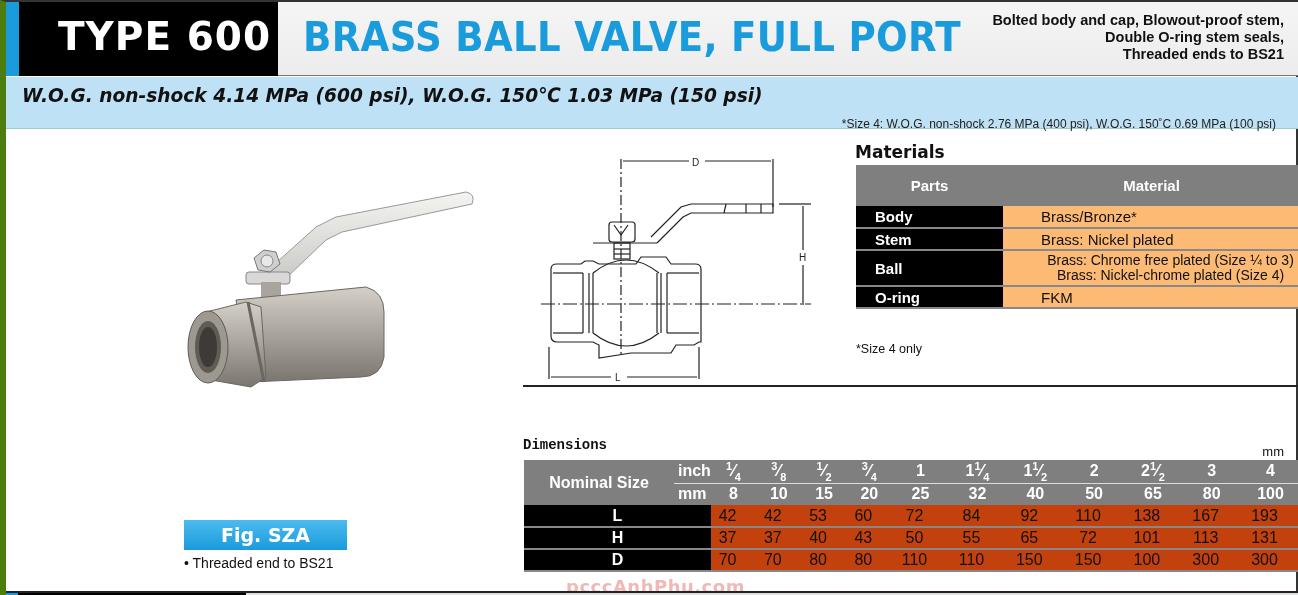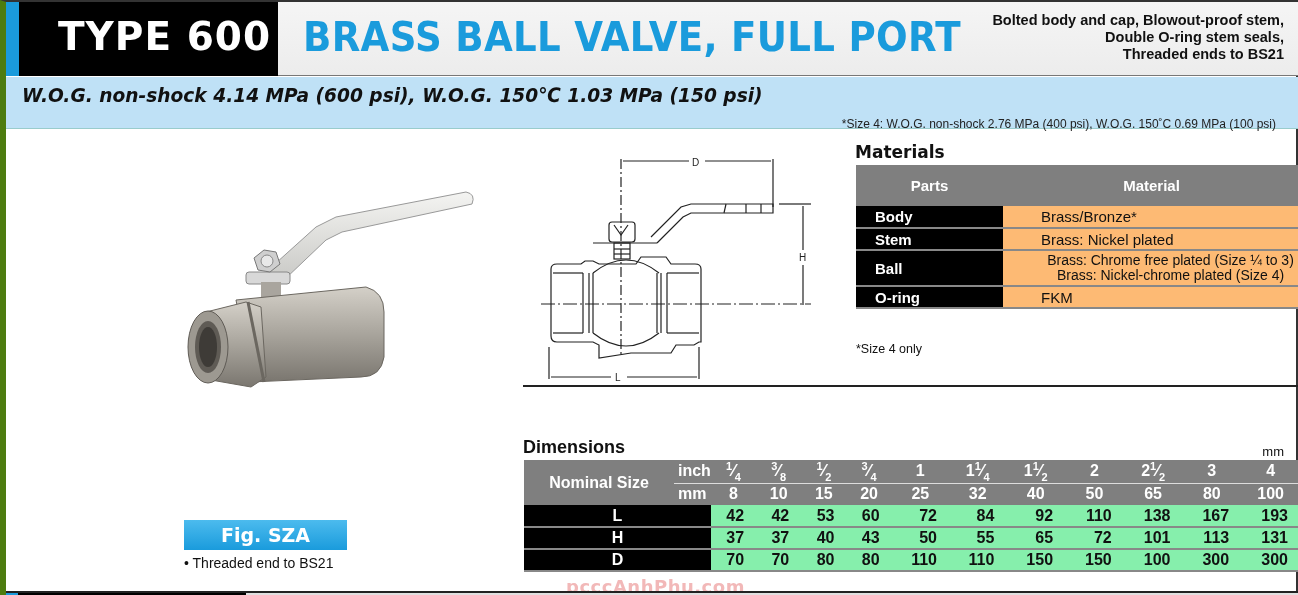--- a/index.html
+++ b/index.html
@@ -34,30 +34,30 @@
   .mat-title { position: absolute; left: 849px; top: 140px; font-size: 17px; font-weight: bold; font-family: "DejaVu Sans", sans-serif; }
   .mat-table { position: absolute; left: 850px; top: 163px; width: 444px; border-collapse: collapse; font-family: "Liberation Sans", sans-serif; }
   .mat-table th { background: #7f7f7f; color: #fff; font-size: 15px; font-weight: bold; height: 21px; padding: 12px; }
   .mat-table td { font-size: 15px; border-bottom: 1.5px solid #fff; padding: 0 0 0 18px; height: 22px; }
   .mat-table td.part { background: #000; color: #fff; font-weight: bold; width: 147px; padding-left: 19px; border-bottom: 2px solid #888; }
   .mat-table td.mat { background: #fdba74; color: #111; border-bottom: 2px solid #888; padding-left: 38px; }
   .mat-table td.mat.two { font-size: 14px; line-height: 15px; padding-top: 2px; padding-bottom: 2px; text-align: center; }
   .mat-note { position: absolute; left: 850px; top: 340px; font-size: 12.5px; font-family: "Liberation Sans", sans-serif; }
 
   
-  .dim-title { position: absolute; left: 517px; top: 435px; font-size: 18px; font-weight: bold; font-family: Liberation Sans, sans-serif; }
+  .dim-title { position: absolute; left: 517px; top: 435px; font-size: 14px; font-weight: bold; font-family: Liberation Mono, monospace; }
   .dim-unit { position: absolute; right: 12px; top: 442px; font-size: 13px; font-family: "Liberation Sans", sans-serif; }
   .dim-table { position: absolute; left: 518px; top: 458px; width: 776px; border-collapse: collapse; font-family: "Liberation Sans", sans-serif; }
   .dim-table .hrow td { background: #7f7f7f; color: #fff; font-weight: bold; text-align: center; }
   .dim-table .ns { font-size: 16px; width: 150px; }
   .dim-table .unitlbl { font-size: 13px; font-weight: bold; width: 35px; text-align: left !important; padding-left: 4px; margin-top: 20px; }
   .dim-table .hrow1 td { height: 22px; font-size: 16px; }
   .dim-table .hrow1 td.inchcell { border-bottom: 1px solid #ddd; }
   .dim-table .hrow2 td { height: 22px; font-size: 16px; }
-  .dim-table .drow td { height: 22px; font-size: 16px; background: #86efac; text-align: right; padding-right: 12px; border-bottom: 2px solid #888; font-weight: bold; }
+  .dim-table .drow td { height: 22px; font-size: 16px; background: #c2410c; text-align: center; padding-right: 12px; border-bottom: 2px solid #888; }
   .dim-table .drow td.lbl { background: #000; color: #fff; font-weight: bold; text-align: center; padding: 0; }
   .frac { font-size: 16px; }
   .frac sup, .frac sub { font-size: 11px; }
 
   
   .bottom-bar { position: absolute; left: 0; top: 589px; width: 1294px; height: 6px; background: #e0e0e0; border-top: 2px solid #222; }
   .bottom-black { position: absolute; left: 12px; top: 591px; width: 228px; height: 4px; background: #000; }
   .bottom-accent { position: absolute; left: 0; top: 591px; width: 12px; height: 4px; background: #1a9bdc; }
   .watermark { position: absolute; left: 560px; top: 574px; font-size: 18px; font-weight: bold; color: #f2b8b8; font-family: "DejaVu Sans", sans-serif; letter-spacing: 0.5px; }
 </style>

